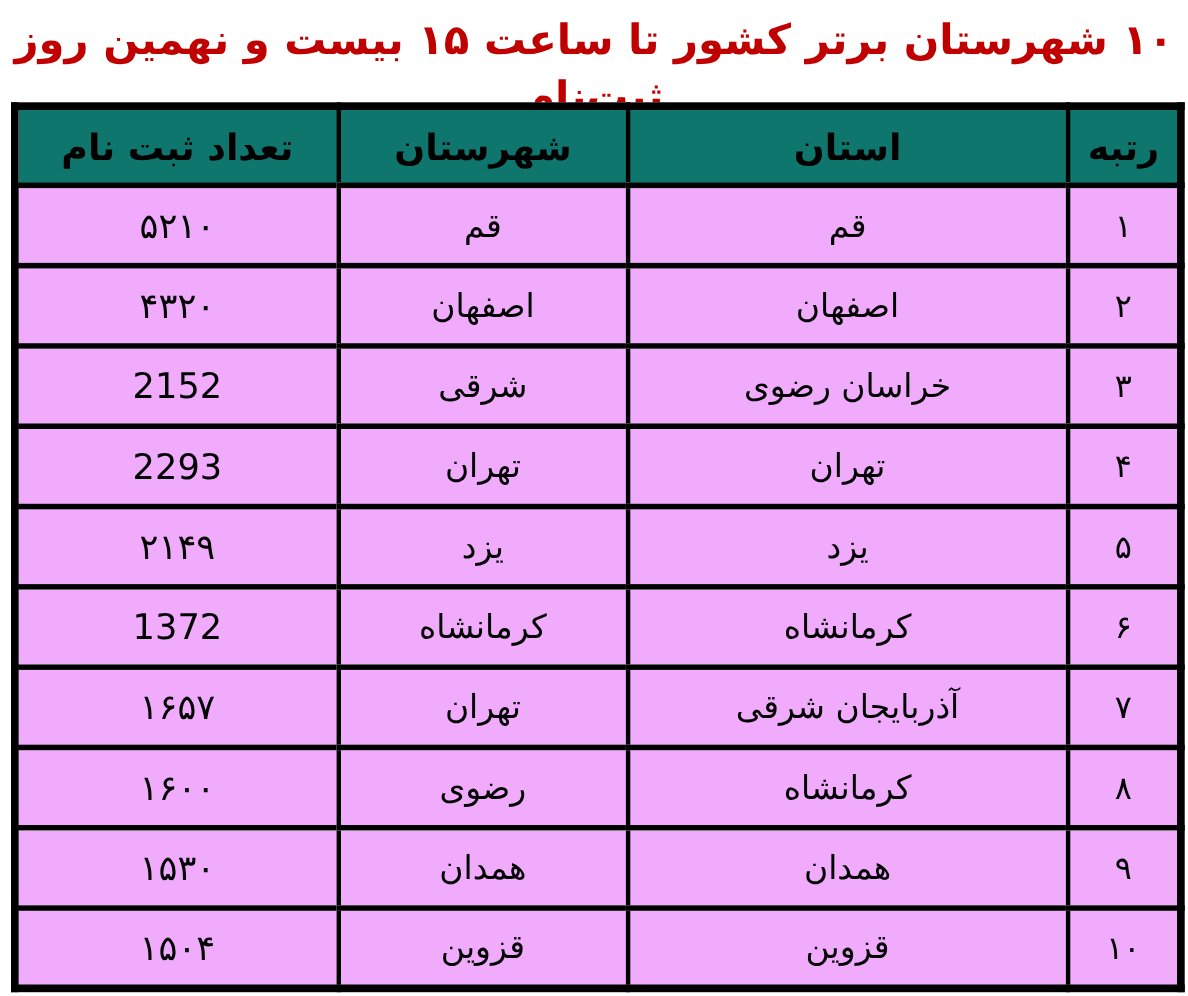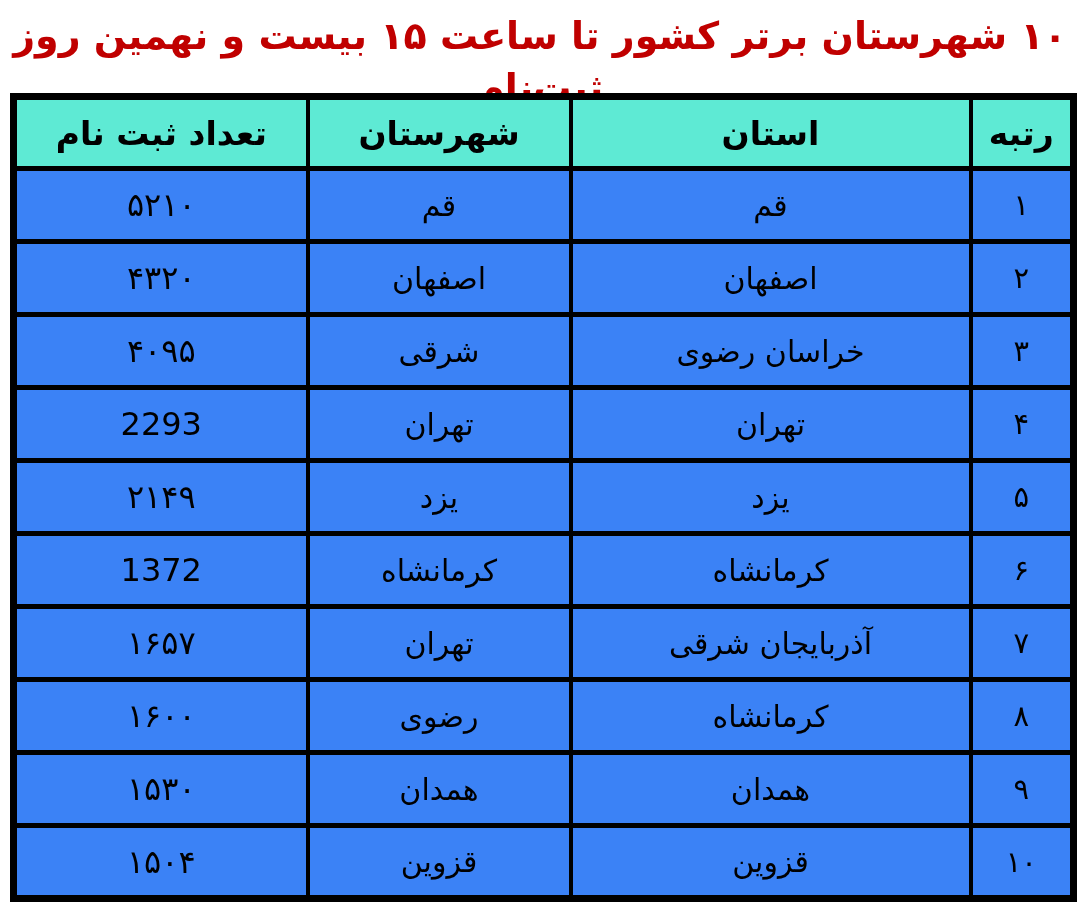--- a/index.html
+++ b/index.html
@@ -42,26 +42,26 @@
     border-top-width: 5px;
     border-bottom-width: 5px;
     text-align: center;
     vertical-align: middle;
     color: #000000;
     overflow: hidden;
   }
   .t thead tr { height: 72px; }
   .t tbody tr { height: 73px; }
   .t th {
-    background: #5eead4;
+    background: #0f766e;
     font-size: 33px;
     font-weight: bold;
   }
   .t td {
-    background: #3b82f6;
+    background: #f0abfc;
     font-size: 30px;
     font-weight: normal;
   }
   td.c-count { font-size: 32px; }
   td.c-rank  { font-size: 29px; }
   
   col.w-rank   { width: 103px; }
   col.w-prov   { width: 400px; }
   col.w-county { width: 263px; }
   col.w-count  { width: 294px; }
@@ -98,21 +98,21 @@
       <tr>
         <td class="c-rank">۲</td>
         <td class="c-prov">اصفهان</td>
         <td class="c-county">اصفهان</td>
         <td class="c-count">۴۳۲۰</td>
       </tr>
       <tr>
         <td class="c-rank">۳</td>
         <td class="c-prov">خراسان رضوی</td>
         <td class="c-county">شرقی</td>
-        <td class="c-count">۴۰۹۵</td>
+        <td class="c-count">2152</td>
       </tr>
       <tr>
         <td class="c-rank">۴</td>
         <td class="c-prov">تهران</td>
         <td class="c-county">تهران</td>
         <td class="c-count">2293</td>
       </tr>
       <tr>
         <td class="c-rank">۵</td>
         <td class="c-prov">یزد</td>

